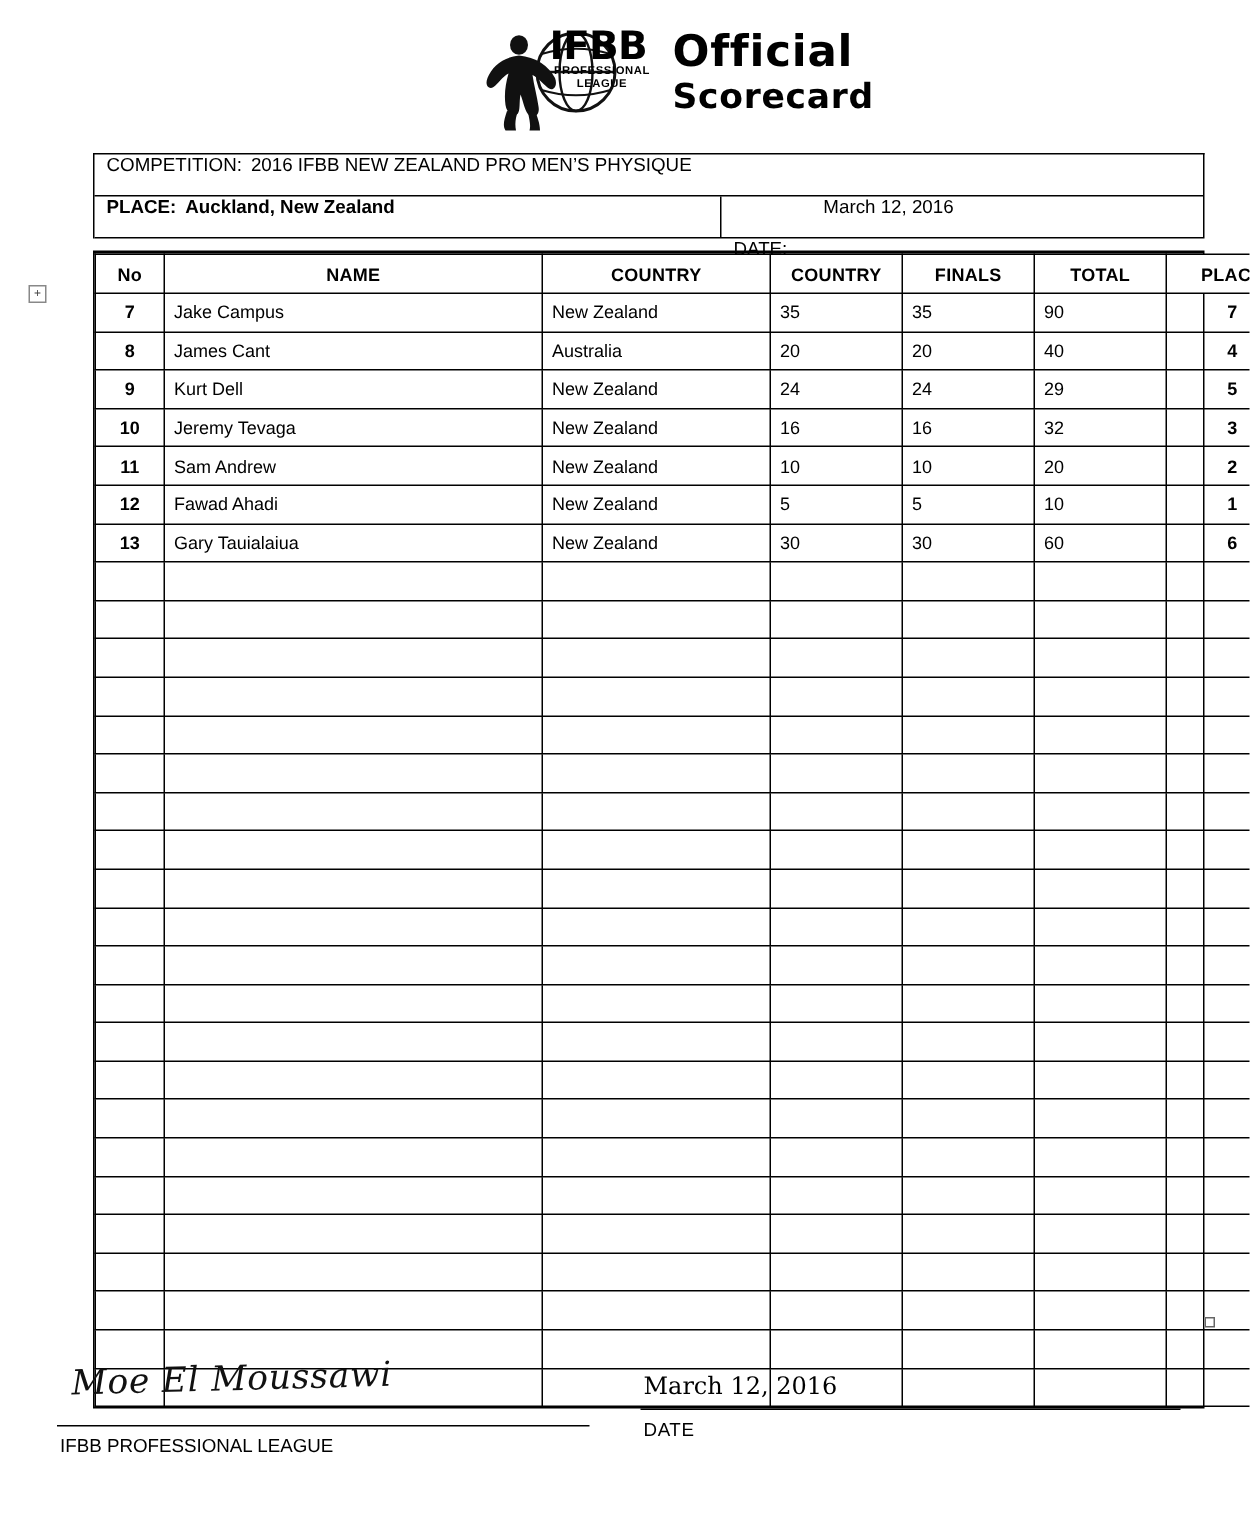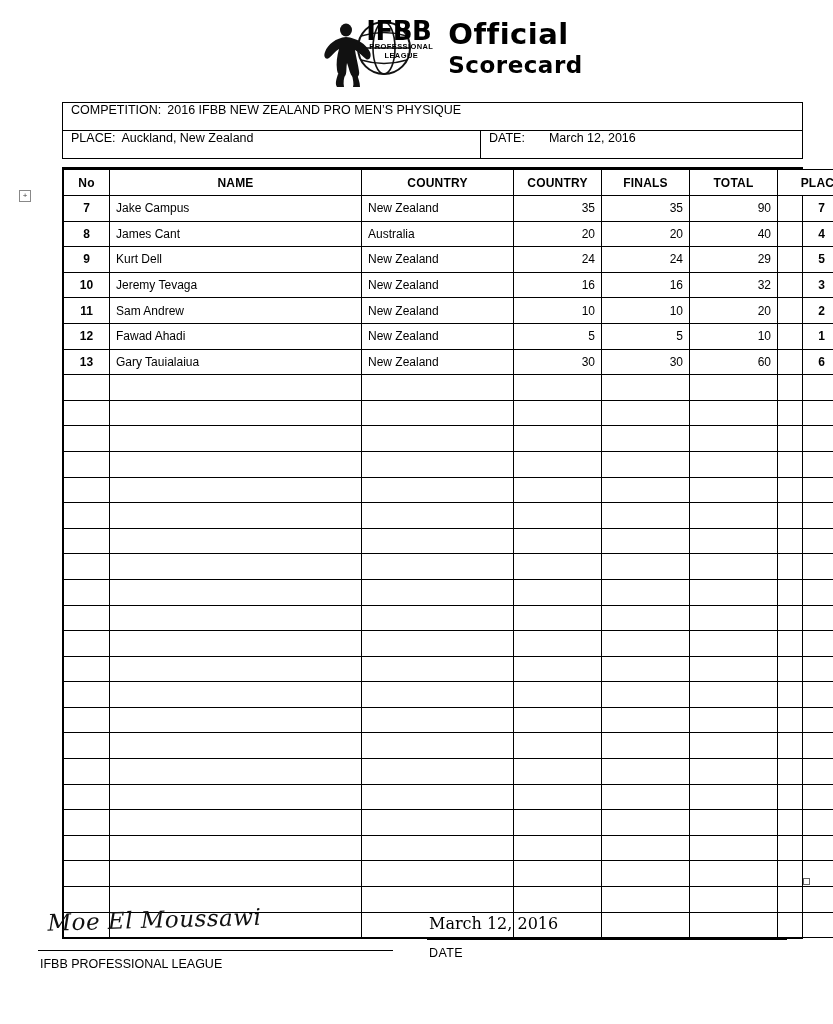--- a/index.html
+++ b/index.html
@@ -76,26 +76,26 @@
     align-items: center;
   }
   .info-cell {
     padding-left: 8px;
     font-size: 12.5px;
     display: flex;
     height: 100%;
     box-sizing: border-box;
     white-space: nowrap;
   }
-  .info-cell.left { flex: 0 0 418px; border-right: 1.5px solid #000; }
+  .info-cell.left { flex: 0 0 418px; border-right: 1.5px solid #000; font-weight: bold; }
   .info-cell.full { flex: 1 1 auto; }
   .info-cell.right { flex: 1 1 auto; }
   .info-label { margin-right: 6px; }
   .info-value { }
-  .date-label { margin-right: 24px; }
+  .date-label { margin-right: 24px; margin-top: 28px; }
 
   
   .corner-plus {
     position: absolute;
     left: 19px;
     top: 190px;
     width: 10px;
     height: 10px;
     border: 1px solid #888;
     font-size: 8px;
@@ -144,21 +144,21 @@
   col.c-name    { width: 252px; }
   col.c-country { width: 152px; }
   col.c-judging { width: 88px; }
   col.c-finals  { width: 88px; }
   col.c-total   { width: 88px; }
   col.c-place   { width: 88px; }
 
   td.no      { text-align: center; font-weight: bold; }
   td.name    { text-align: left; padding-left: 10px; }
   td.country { text-align: left; padding-left: 10px; }
-  td.num     { text-align: right; }
+  td.num     { text-align: left; }
   td.place   { text-align: center; font-weight: bold; }
 
   
   .footer {
     position: absolute;
     left: 0;
     top: 900px;
     width: 833px;
     height: 124px;
   }

